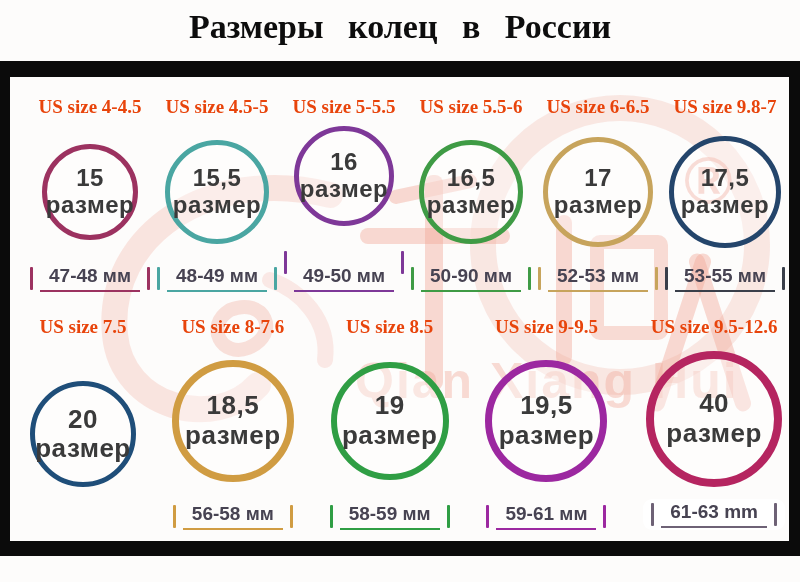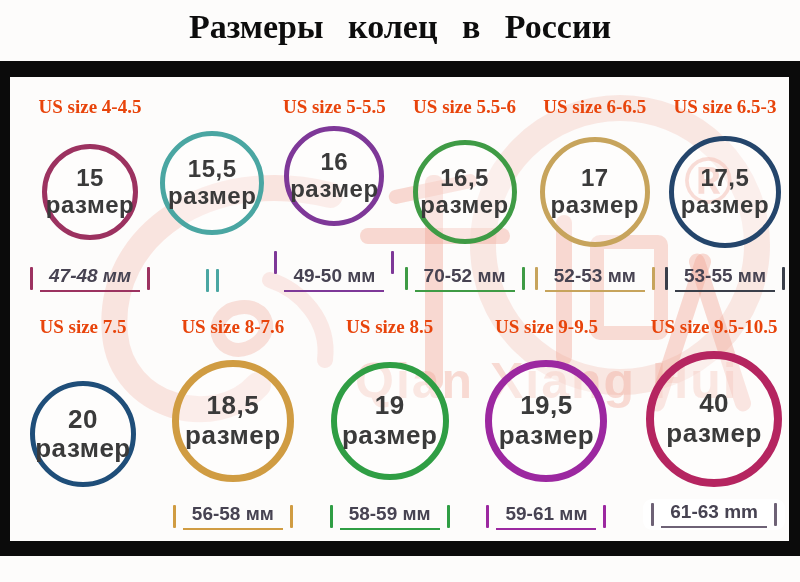--- a/index.html
+++ b/index.html
@@ -86,34 +86,36 @@
   <div class="col">
     <div class="us">US size 4-4.5</div>
     <div class="circle-wrap">
       <div class="ring" style="height: 96px; width: 96px; border-color: rgb(156, 50, 96); border-width: 5px; text-align: center;">
         <div class="num">15</div>
         <div class="word">размер</div>
       </div>
     </div>
     <div class="mm">
       <span class="mm-bar" style="background: rgb(156, 50, 96);"></span>
-      <span class="mm-text" style="border-bottom-color: rgb(156, 50, 96); font-style: italic;">47-48 мм</span>
+      <span class="mm-text" style="border-bottom-color: rgb(156, 50, 96);">47-48 мм</span>
       <span class="mm-bar" style="background: rgb(156, 50, 96);"></span>
     </div>
   </div>
 
   <div class="col">
+    <div class="us">US size 4.5-5</div>
     <div class="circle-wrap">
       <div class="ring" style="height: 104px; width: 104px; border-color: rgb(74, 166, 162); border-width: 5px;">
         <div class="num">15,5</div>
         <div class="word">размер</div>
       </div>
     </div>
     <div class="mm">
       <span class="mm-bar" style="background: rgb(74, 166, 162);"></span>
+      <span class="mm-text" style="border-bottom-color: rgb(74, 166, 162);">48-49 мм</span>
       <span class="mm-bar" style="background: rgb(74, 166, 162);"></span>
     </div>
   </div>
 
   <div class="col">
     <div class="us">US size 5-5.5</div>
     <div class="circle-wrap">
       <div class="ring" style="height: 100px; width: 100px; border-color: rgb(126, 56, 152); border-width: 5px;">
         <div class="num">16</div>
         <div class="word">размер</div>
@@ -129,42 +131,42 @@
   <div class="col">
     <div class="us">US size 5.5-6</div>
     <div class="circle-wrap">
       <div class="ring" style="height: 104px; width: 104px; border-color: rgb(63, 155, 69); border-width: 5px; align-items: center;">
         <div class="num">16,5</div>
         <div class="word">размер</div>
       </div>
     </div>
     <div class="mm">
       <span class="mm-bar" style="background: rgb(63, 155, 69);"></span>
-      <span class="mm-text" style="border-bottom-color: rgb(63, 155, 69);">70-52 мм</span>
+      <span class="mm-text" style="border-bottom-color: rgb(63, 155, 69);">50-90 мм</span>
       <span class="mm-bar" style="background: rgb(63, 155, 69);"></span>
     </div>
   </div>
 
   <div class="col">
     <div class="us">US size 6-6.5</div>
     <div class="circle-wrap">
       <div class="ring" style="height: 110px; width: 110px; border-color: rgb(199, 164, 92); border-width: 5px;">
         <div class="num">17</div>
         <div class="word">размер</div>
       </div>
     </div>
     <div class="mm">
       <span class="mm-bar" style="background: rgb(199, 164, 92);"></span>
       <span class="mm-text" style="border-bottom-color: rgb(199, 164, 92);">52-53 мм</span>
       <span class="mm-bar" style="background: rgb(199, 164, 92);"></span>
     </div>
   </div>
 
   <div class="col">
-    <div class="us">US size 6.5-3</div>
+    <div class="us">US size 9.8-7</div>
     <div class="circle-wrap">
       <div class="ring" style="height: 112px; width: 112px; border-color: rgb(36, 69, 107); border-width: 5px;">
         <div class="num">17,5</div>
         <div class="word">размер</div>
       </div>
     </div>
     <div class="mm">
       <span class="mm-bar" style="background: rgb(58, 63, 74);"></span>
       <span class="mm-text" style="border-bottom-color: rgb(58, 63, 74);">53-55 мм</span>
       <span class="mm-bar" style="background: rgb(58, 63, 74);"></span>
@@ -221,21 +223,21 @@
       </div>
     </div>
     <div class="mm">
       <span class="mm-bar" style="background: rgb(156, 40, 160);"></span>
       <span class="mm-text" style="border-bottom-color: rgb(156, 40, 160);">59-61 мм</span>
       <span class="mm-bar" style="background: rgb(156, 40, 160);"></span>
     </div>
   </div>
 
   <div class="col">
-    <div class="us">US size 9.5-10.5</div>
+    <div class="us">US size 9.5-12.6</div>
     <div class="circle-wrap">
       <div class="ring" style="height: 136px; width: 136px; border-color: rgb(181, 37, 96); border-width: 8px;">
         <div class="num">40</div>
         <div class="word">размер</div>
       </div>
     </div>
     <div class="mm boxed">
       <span class="mm-bar" style="background: rgb(110, 98, 118);"></span>
       <span class="mm-text" style="border-bottom-color: rgb(110, 98, 118);">61-63 mm</span>
       <span class="mm-bar" style="background: rgb(110, 98, 118);"></span>

